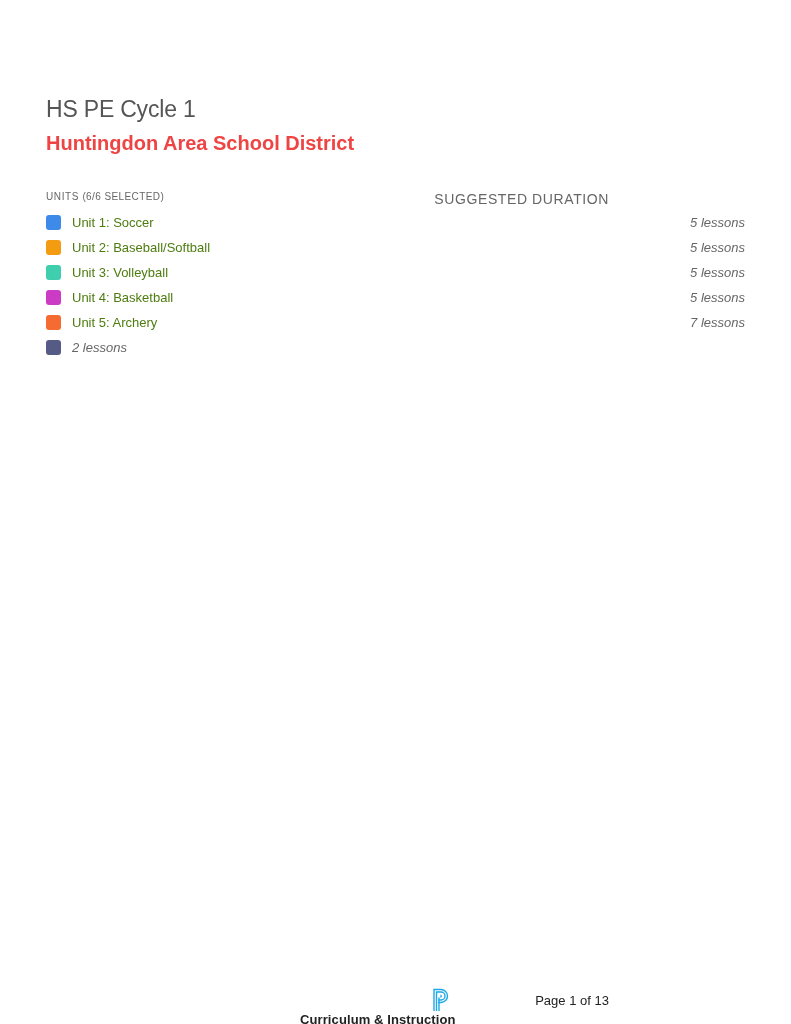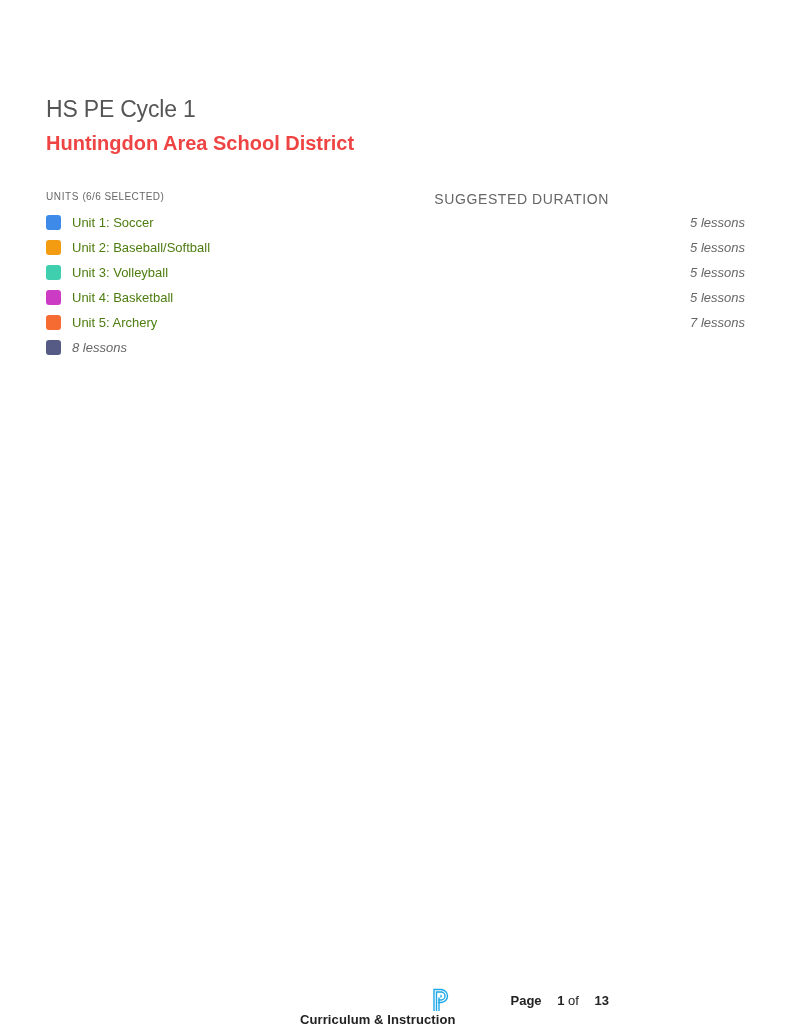--- a/index.html
+++ b/index.html
@@ -100,21 +100,21 @@
       color: #222222;
       letter-spacing: 0.1px;
     }
     .page-num {
       position: absolute;
       right: 46px;
       top: 993px;
       font-size: 13px;
       color: #222222;
     }
-    .page-num b { font-weight: bold; margin-left: 12px; }
+    .page-num b { font-weight: normal; }
   </style>
 </head>
 <body>
 
 <div class="page">
   <h1 class="title">HS PE Cycle 1</h1>
   <h2 class="subtitle">Huntingdon Area School District</h2>
 
   <div class="units-header">
     <span>UNITS</span>
@@ -143,21 +143,21 @@
       <span class="unit-name">Unit 4: Basketball</span>
       <span class="unit-duration">5 lessons</span>
     </li>
     <li class="unit-row">
       <span class="swatch" style="background: rgb(245, 107, 50);"></span>
       <span class="unit-name">Unit 5: Archery</span>
       <span class="unit-duration">7 lessons</span>
     </li>
     <li class="unit-row">
       <span class="swatch" style="background: rgb(86, 91, 134);"></span>
-      <span class="unit-duration">8 lessons</span>
+      <span class="unit-duration">2 lessons</span>
     </li>
   </ul>
 
   <div class="footer-brand">
     <svg class="brand-logo" viewBox="0 0 18 24">
       <g fill="none" stroke="#1ea7e8" stroke-width="1.4">
         <path d="M2 23 V1.5 H9 A6.5 6.5 0 0 1 9 14.5 H6"></path>
         <path d="M4.5 23 V4 H9 A4 4 0 0 1 9 12 H6.5"></path>
         <path d="M7 23 V9.5"></path>
         <path d="M8.5 7 A1.5 1.5 0 0 1 8.5 9.5"></path>

